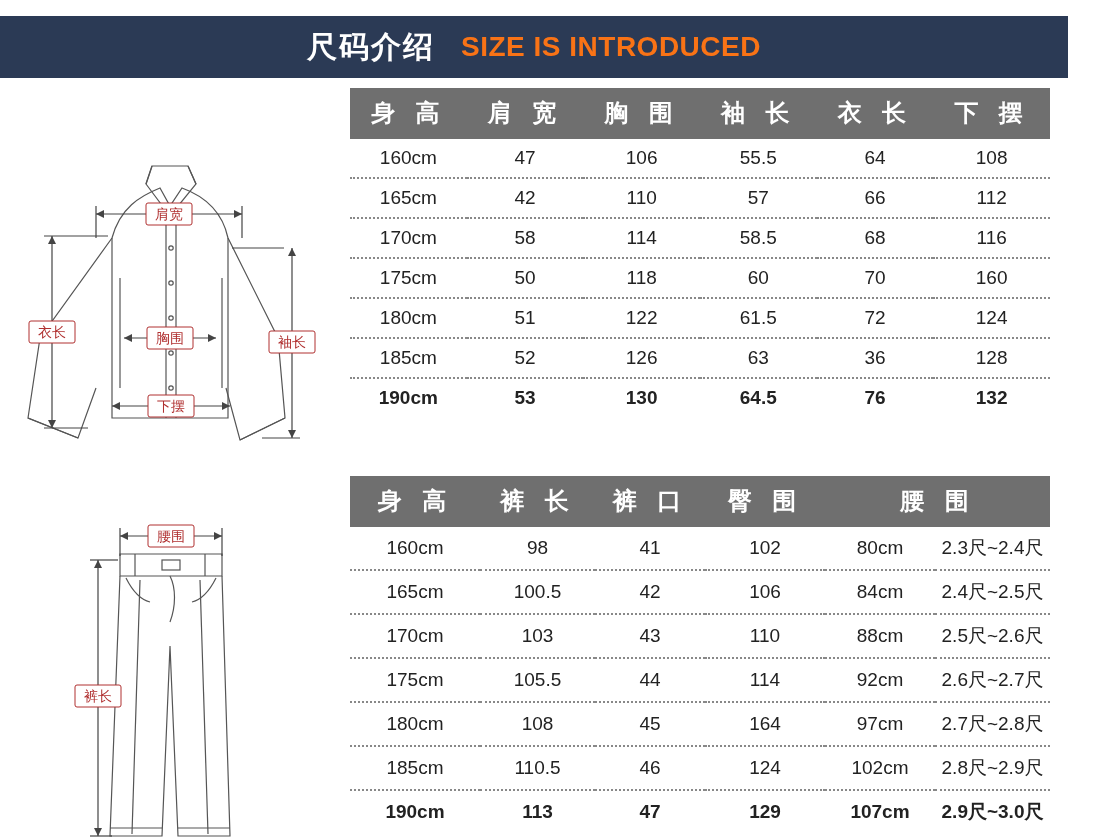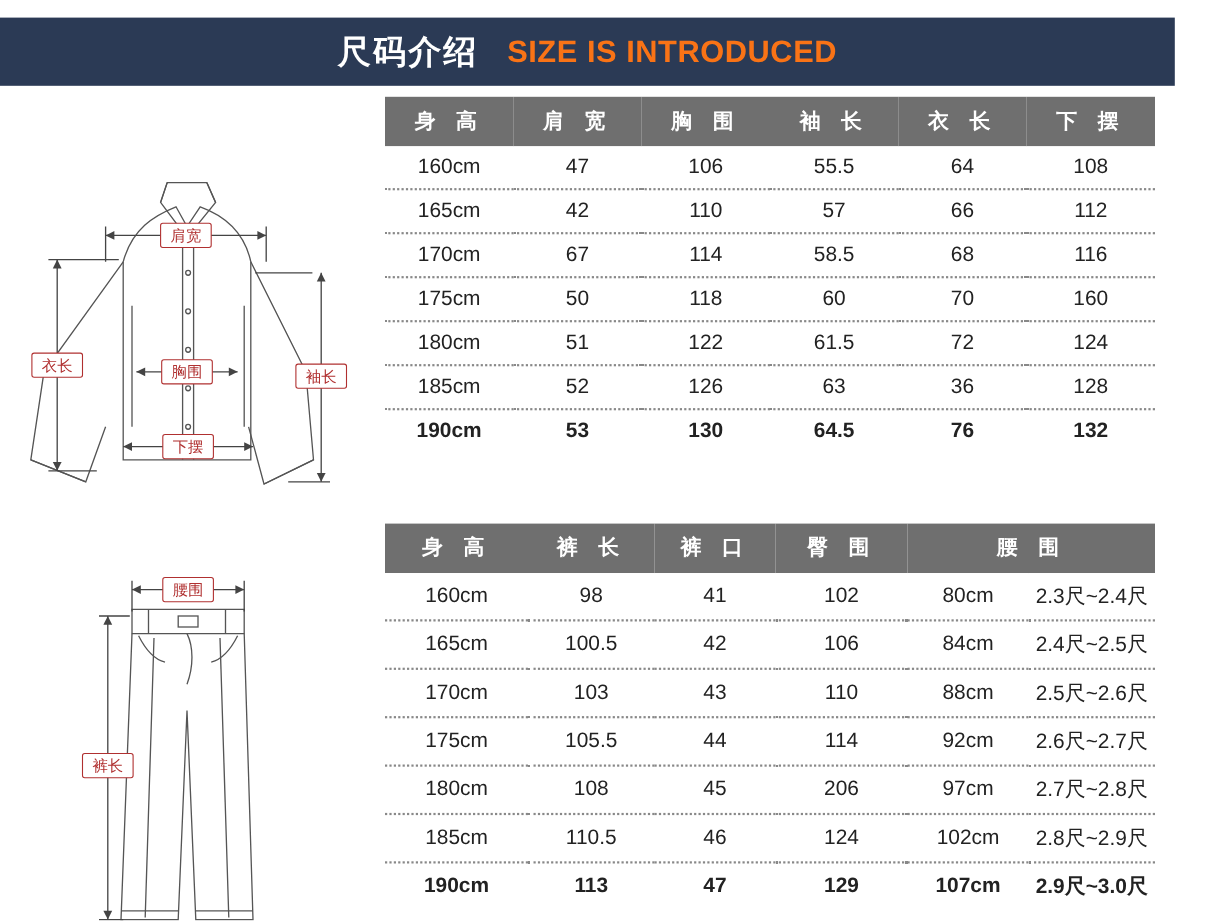--- a/index.html
+++ b/index.html
@@ -63,21 +63,21 @@
   }
   
   table.size-table {
     border-collapse: collapse;
     width: 700px;
     table-layout: fixed;
   }
   table.size-table thead th {
     background: #6f6f6f;
     color: #ffffff;
-    font-size: 19px;
+    font-size: 24px;
     font-weight: bold;
     letter-spacing: 6px;
     padding: 9px 0 10px 0;
     text-align: center;
     font-family: "DejaVu Sans", "Liberation Sans", sans-serif;
   }
   table.size-table tbody td {
     text-align: center;
     font-size: 19px;
     color: #222;
@@ -228,21 +228,21 @@
           <tr>
             <td>165cm</td>
             <td>42</td>
             <td>110</td>
             <td>57</td>
             <td>66</td>
             <td>112</td>
           </tr>
           <tr>
             <td>170cm</td>
-            <td>67</td>
+            <td>58</td>
             <td>114</td>
             <td>58.5</td>
             <td>68</td>
             <td>116</td>
           </tr>
           <tr>
             <td>175cm</td>
             <td>50</td>
             <td>118</td>
             <td>60</td>
@@ -376,21 +376,21 @@
             <td>105.5</td>
             <td>44</td>
             <td>114</td>
             <td>92cm</td>
             <td>2.6尺~2.7尺</td>
           </tr>
           <tr>
             <td>180cm</td>
             <td>108</td>
             <td>45</td>
-            <td>206</td>
+            <td>164</td>
             <td>97cm</td>
             <td>2.7尺~2.8尺</td>
           </tr>
           <tr>
             <td>185cm</td>
             <td>110.5</td>
             <td>46</td>
             <td>124</td>
             <td>102cm</td>
             <td>2.8尺~2.9尺</td>

